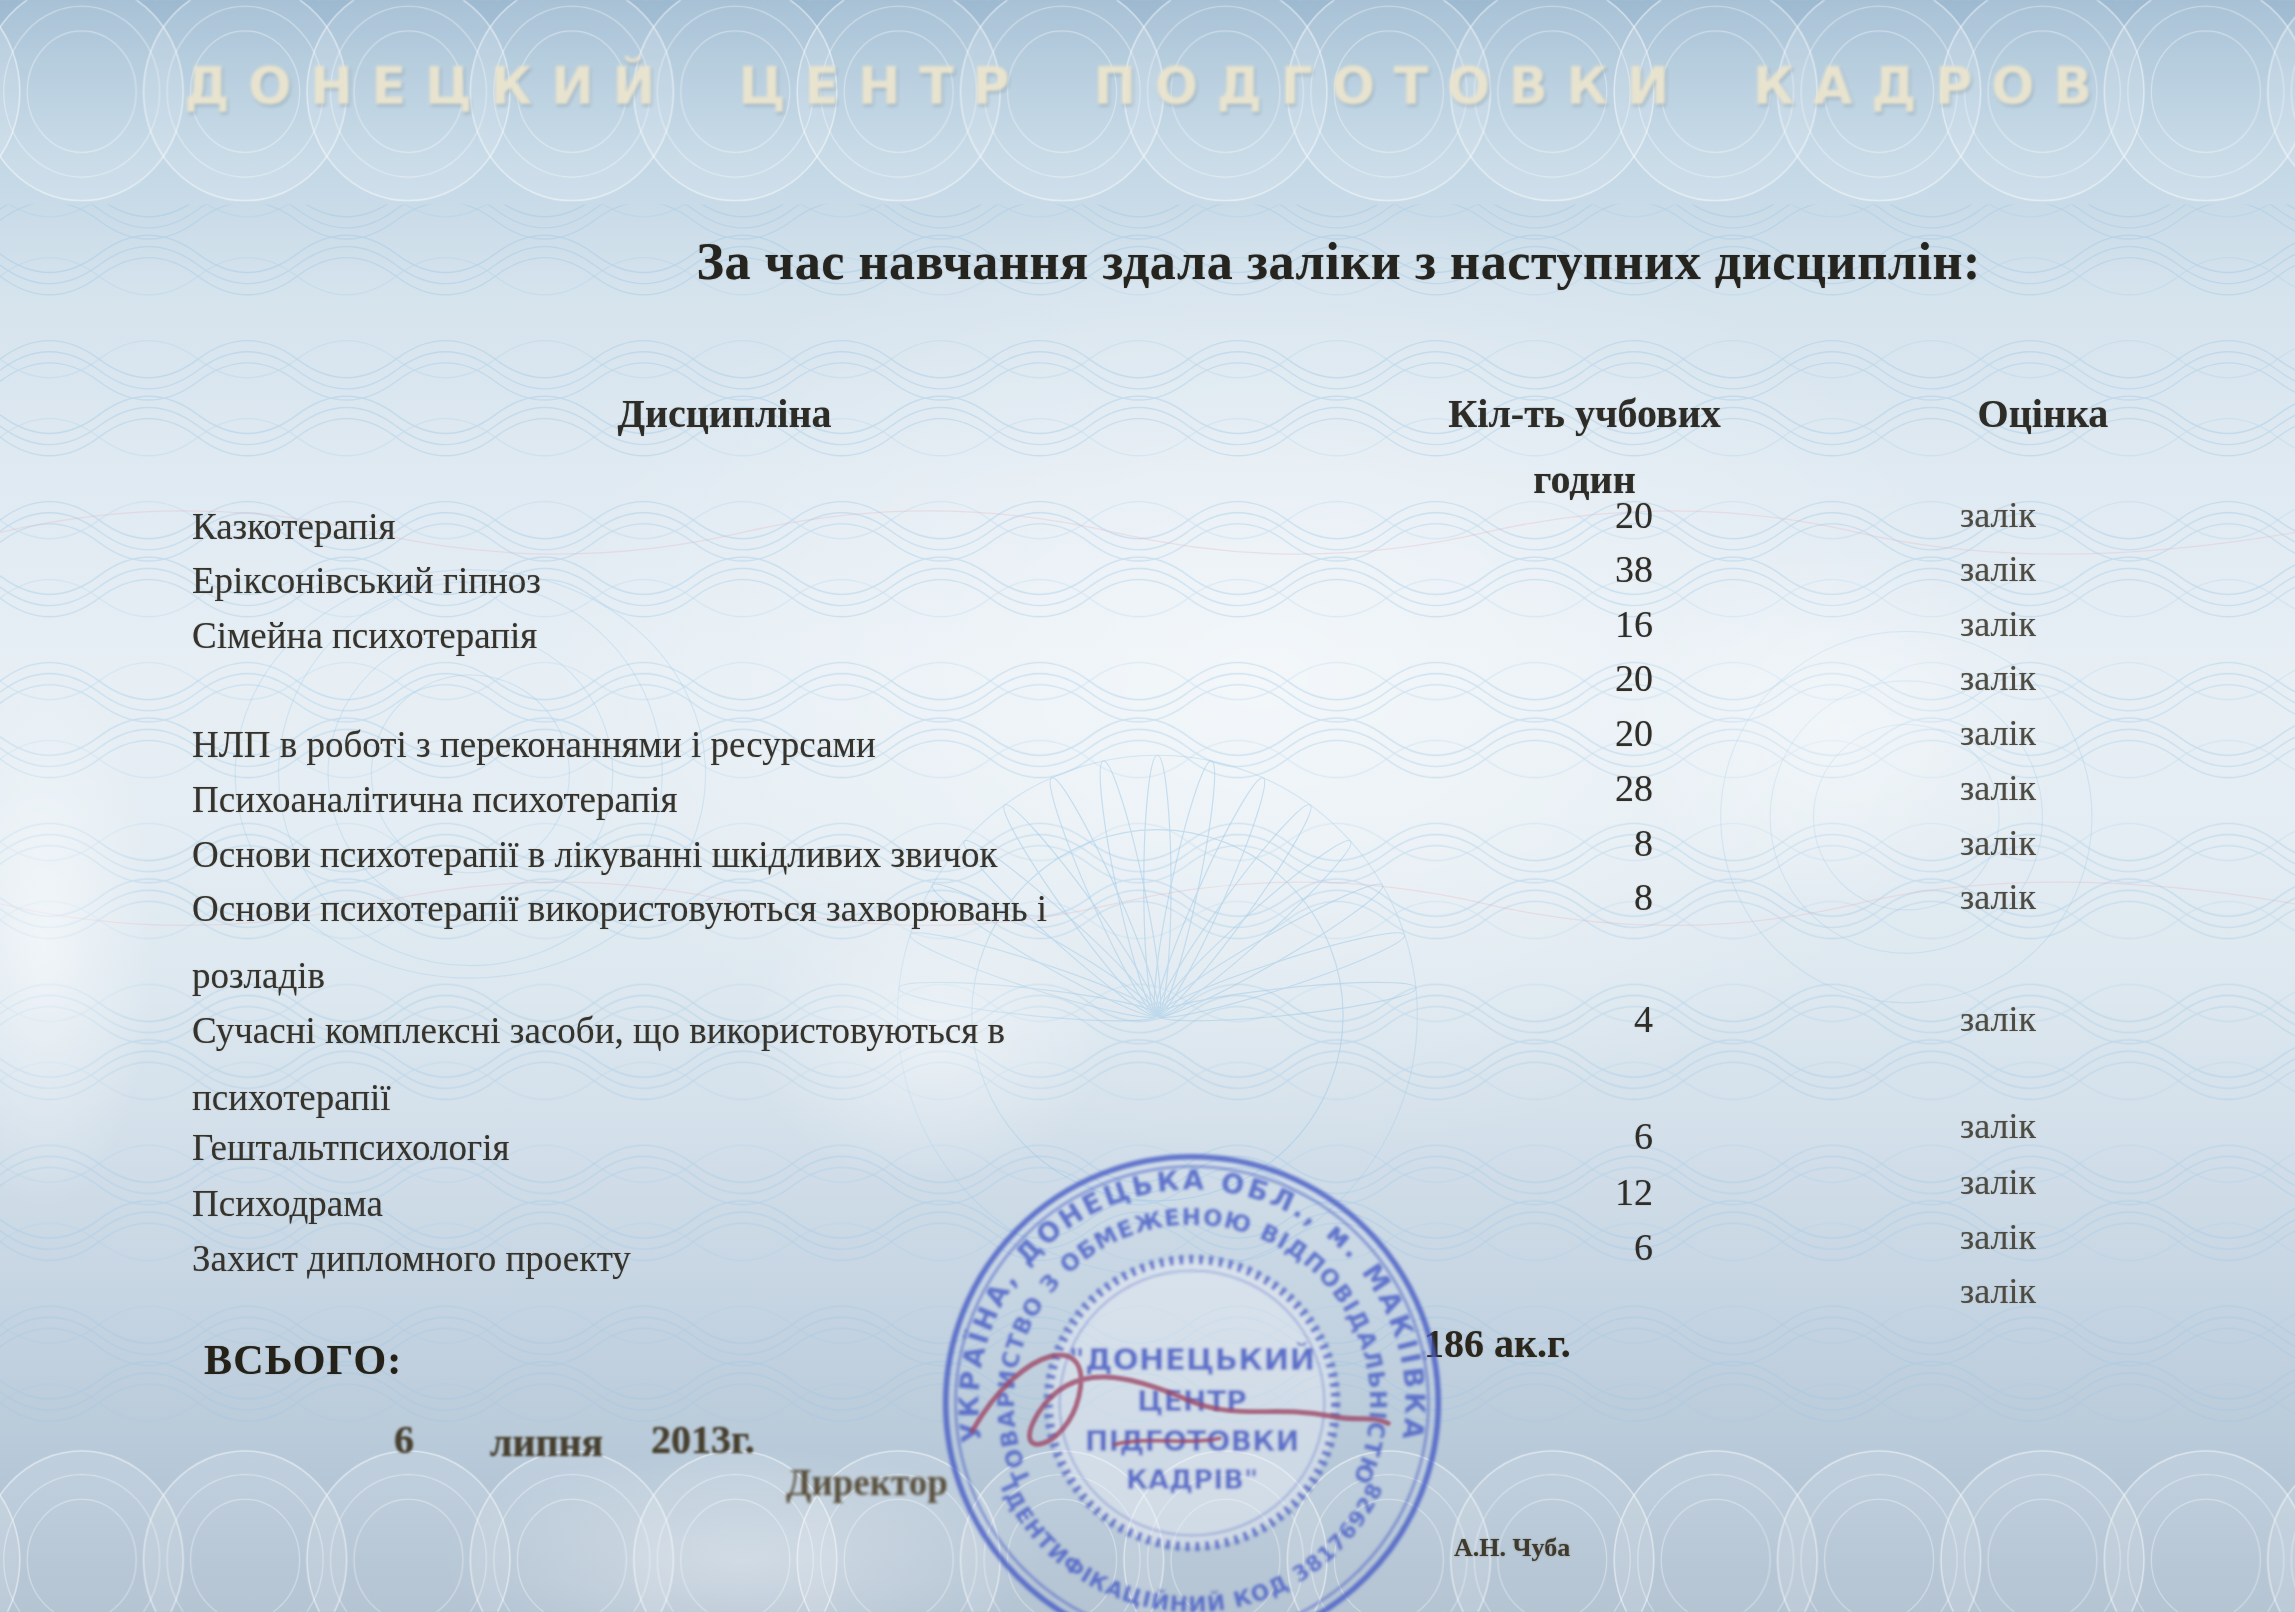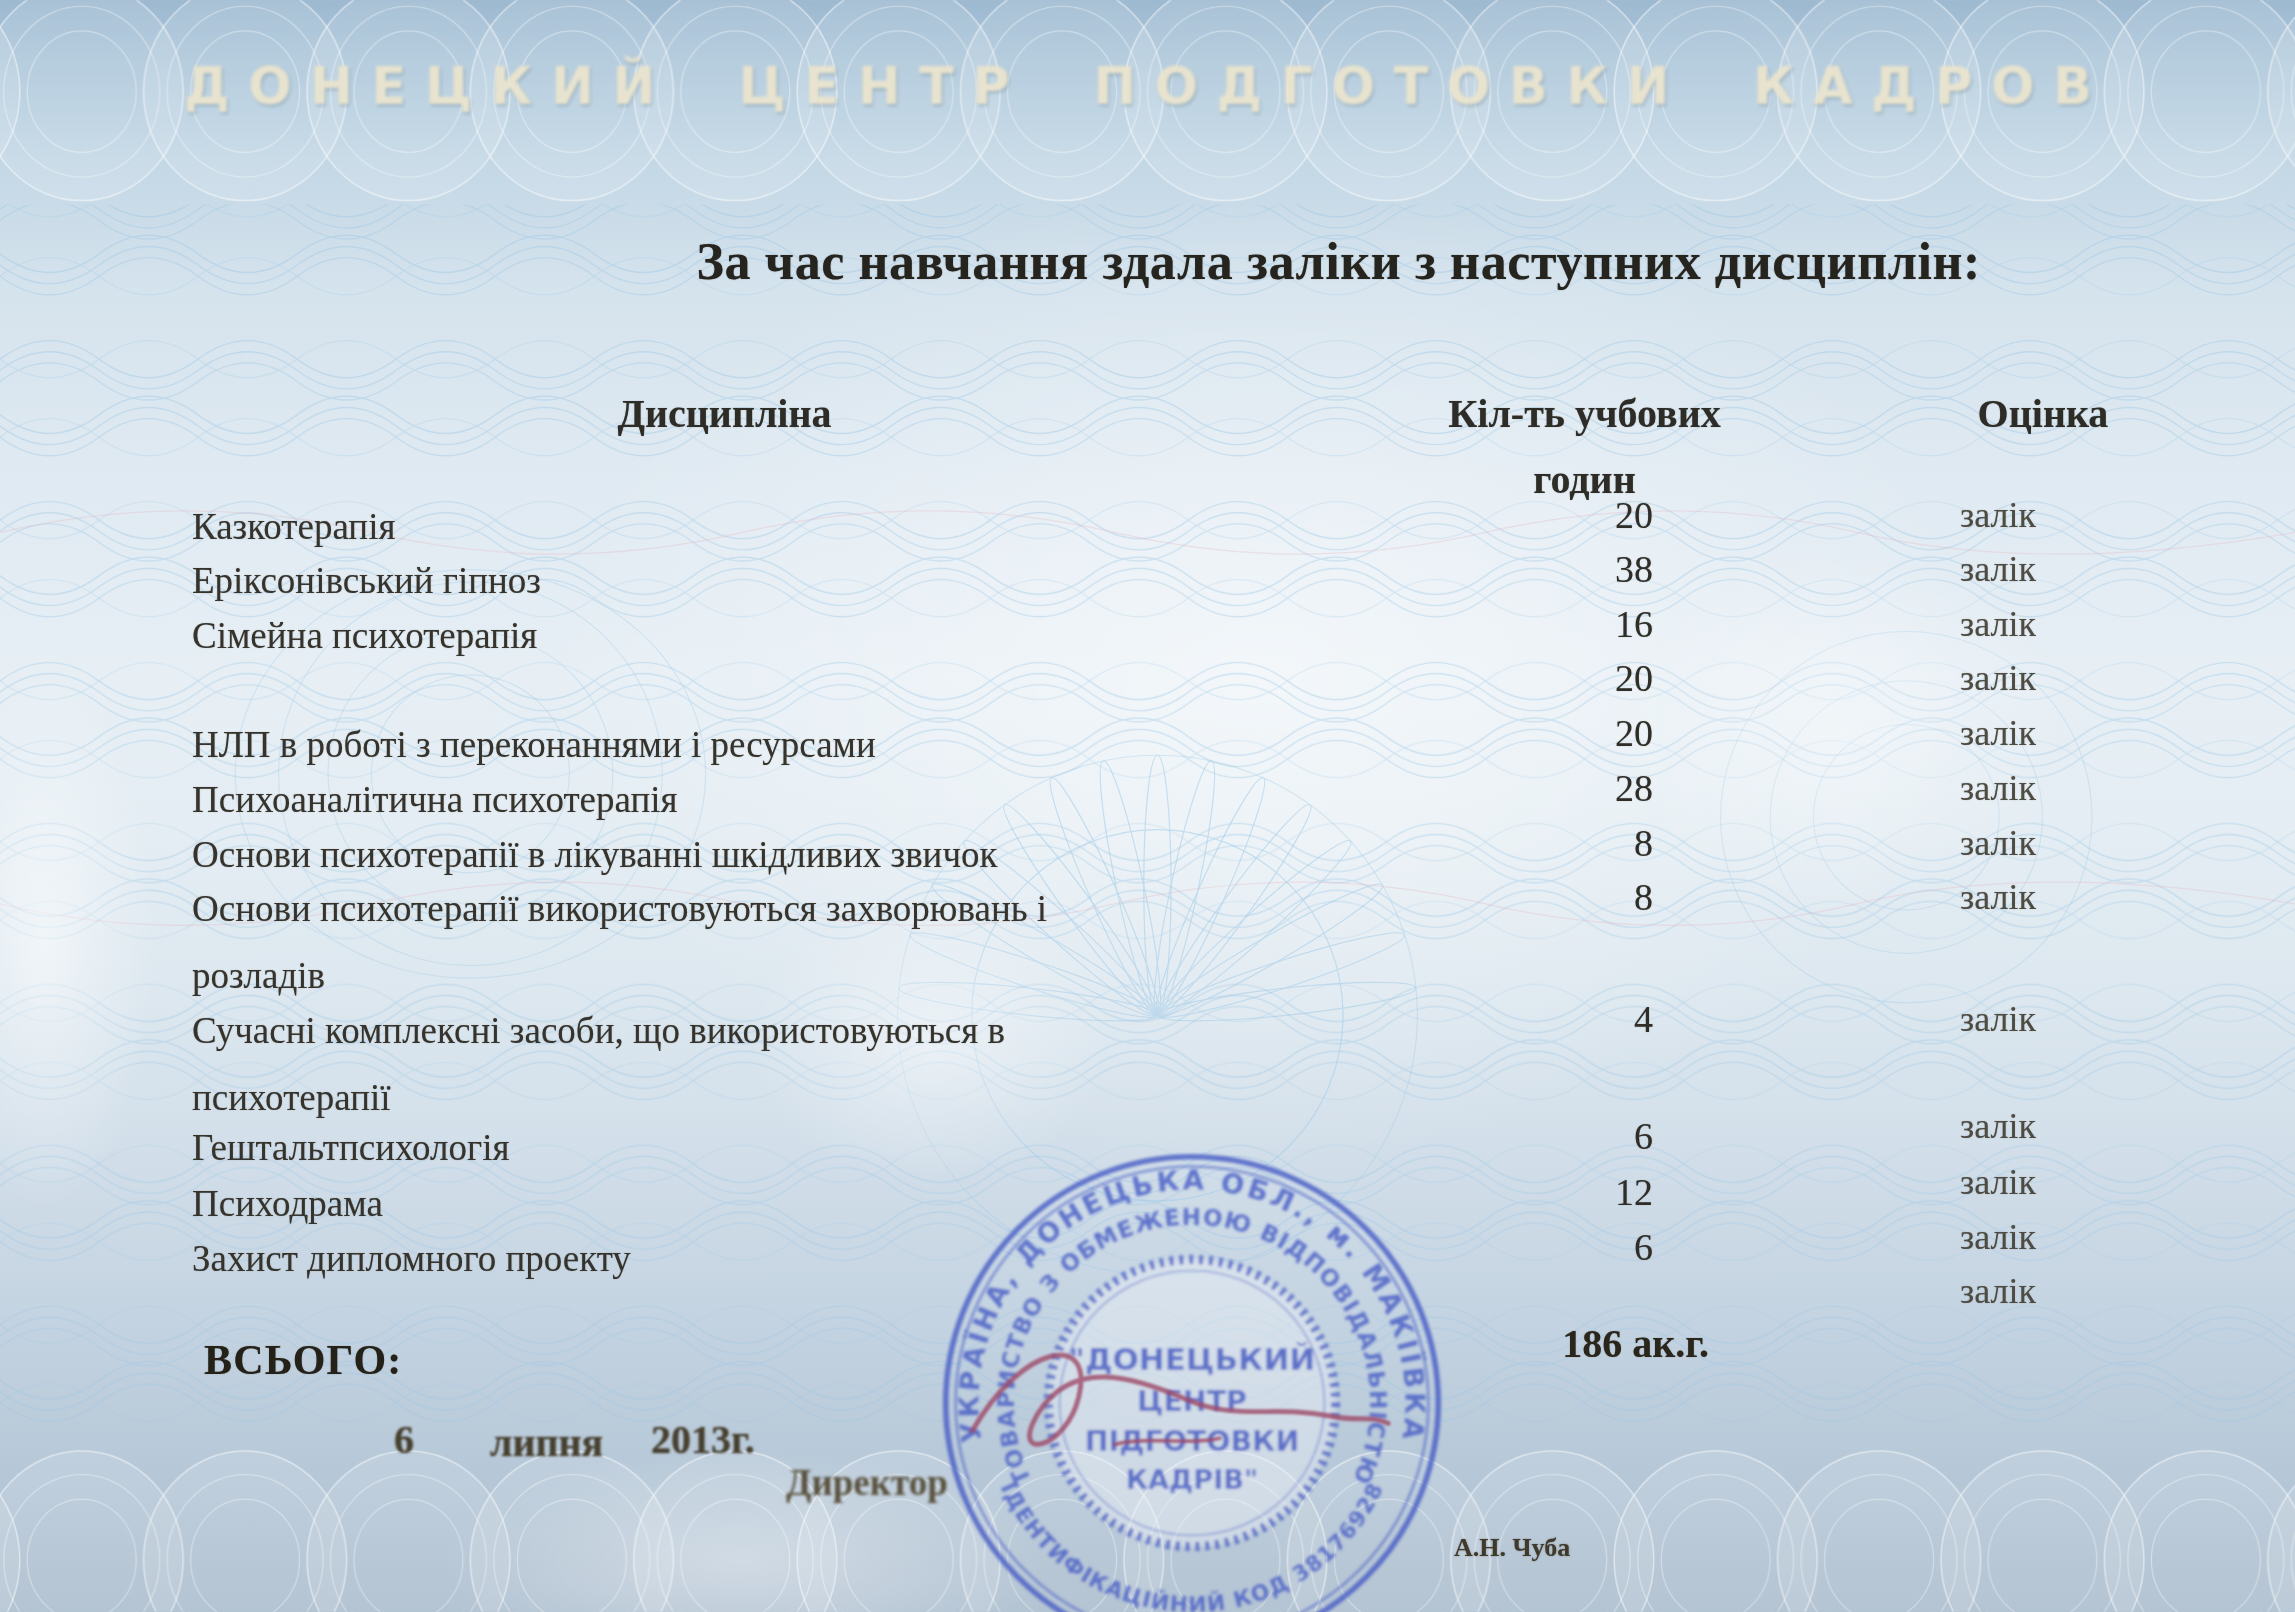--- a/index.html
+++ b/index.html
@@ -53,21 +53,21 @@
   .row .grade{
     position:absolute; left:1768px; top:1.2px; width:161px;
     font-size:36px; color:#4d4b42; text-shadow:0 0 1.2px rgba(60,60,52,.35);
   }
   .row.up .grade{top:-8.7px;}
   .total-label{
     position:absolute; left:204px; top:1316px; font-size:42px; font-weight:bold;
     color:#242118; letter-spacing:1.2px; text-shadow:0 0 1.2px rgba(40,38,30,.4);margin-top:20px;
   }
   .total-value{
-    position:absolute; left:1424px; top:1320px; width:285px; text-align:right;
+    position:absolute; left:1424px; top:1320px; width:285px; text-align:left;
     font-size:40px; font-weight:bold; color:#2a261c; text-shadow:0 0 1.2px rgba(40,38,30,.4);
   }
   .date-part{
     position:absolute; font-size:40px; font-weight:bold; color:#47402f;
     filter:blur(1px); text-shadow:0 0 1.9px rgba(70,62,46,.5);
   }
   #date-day{left:394px; top:1416px;}
   #date-month{left:490px; top:1419px;}
   #date-year{left:651px; top:1416px;}
   .director{

